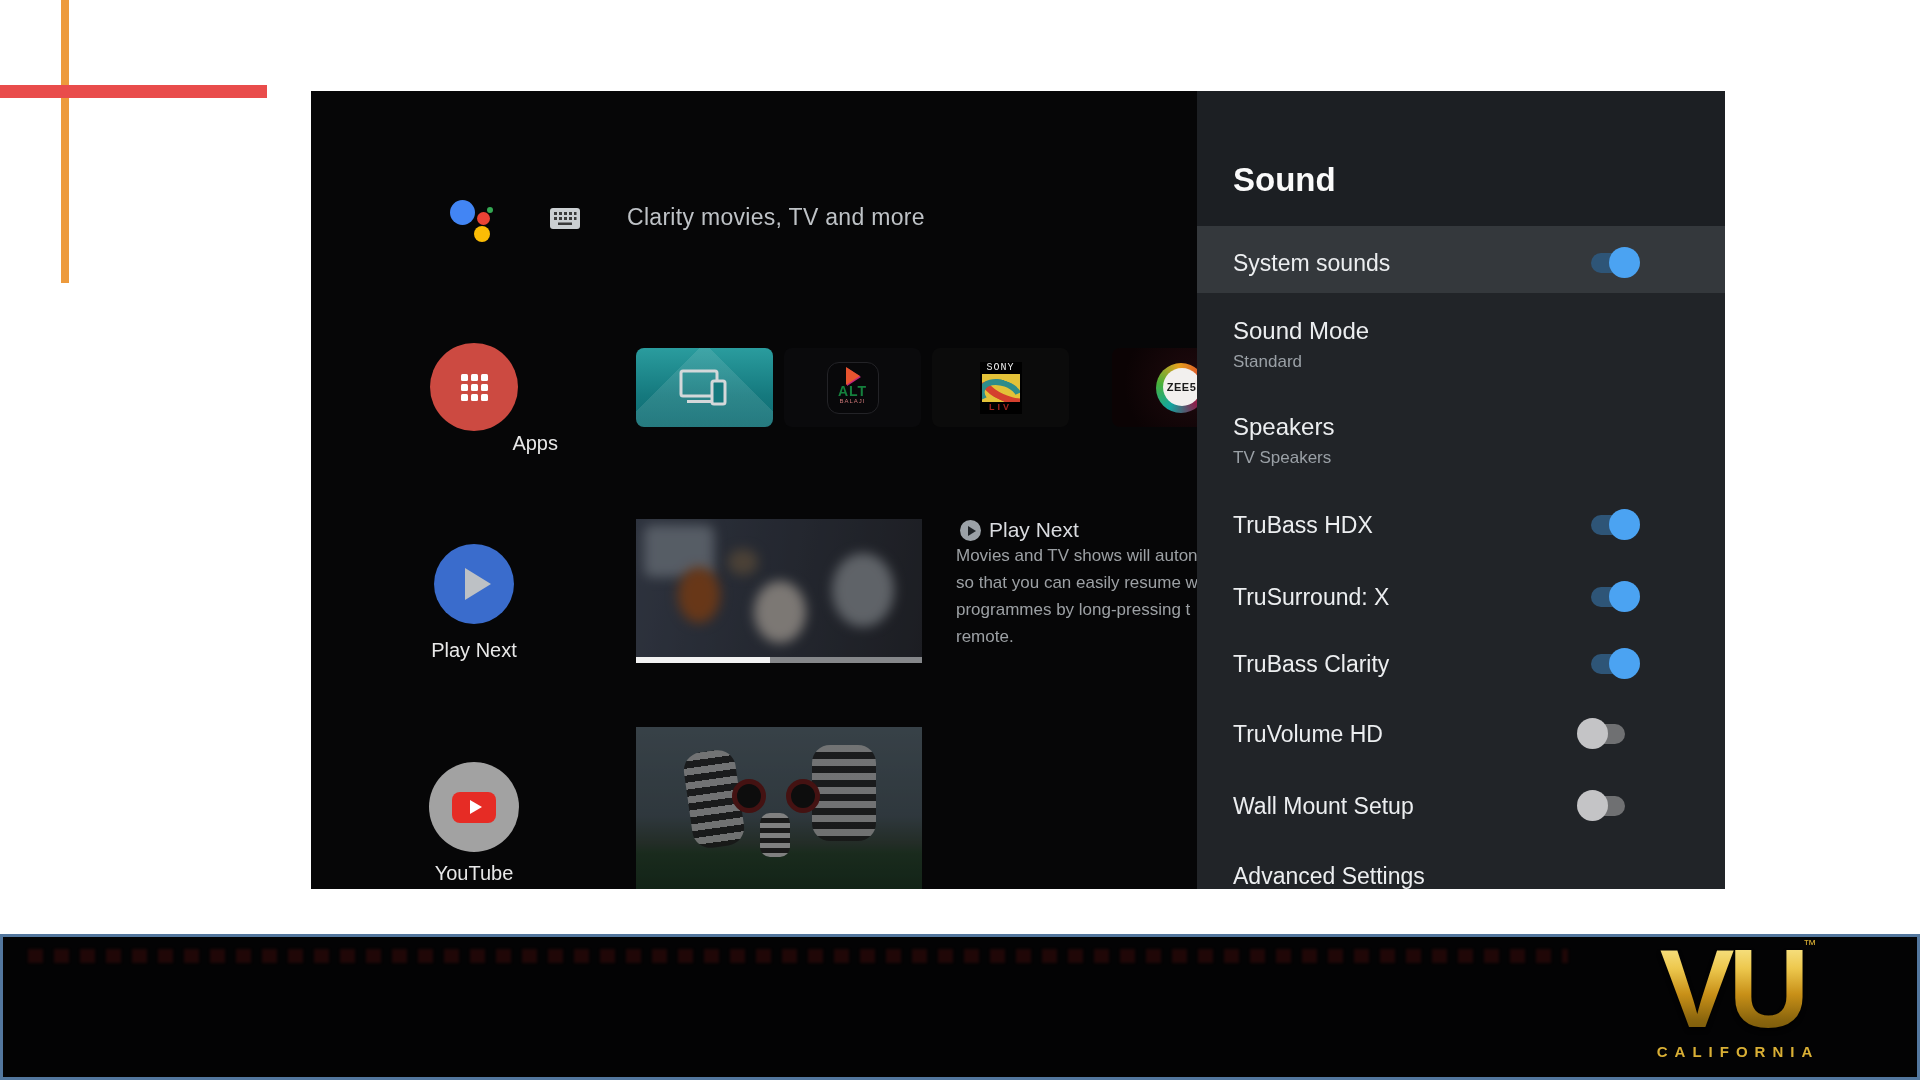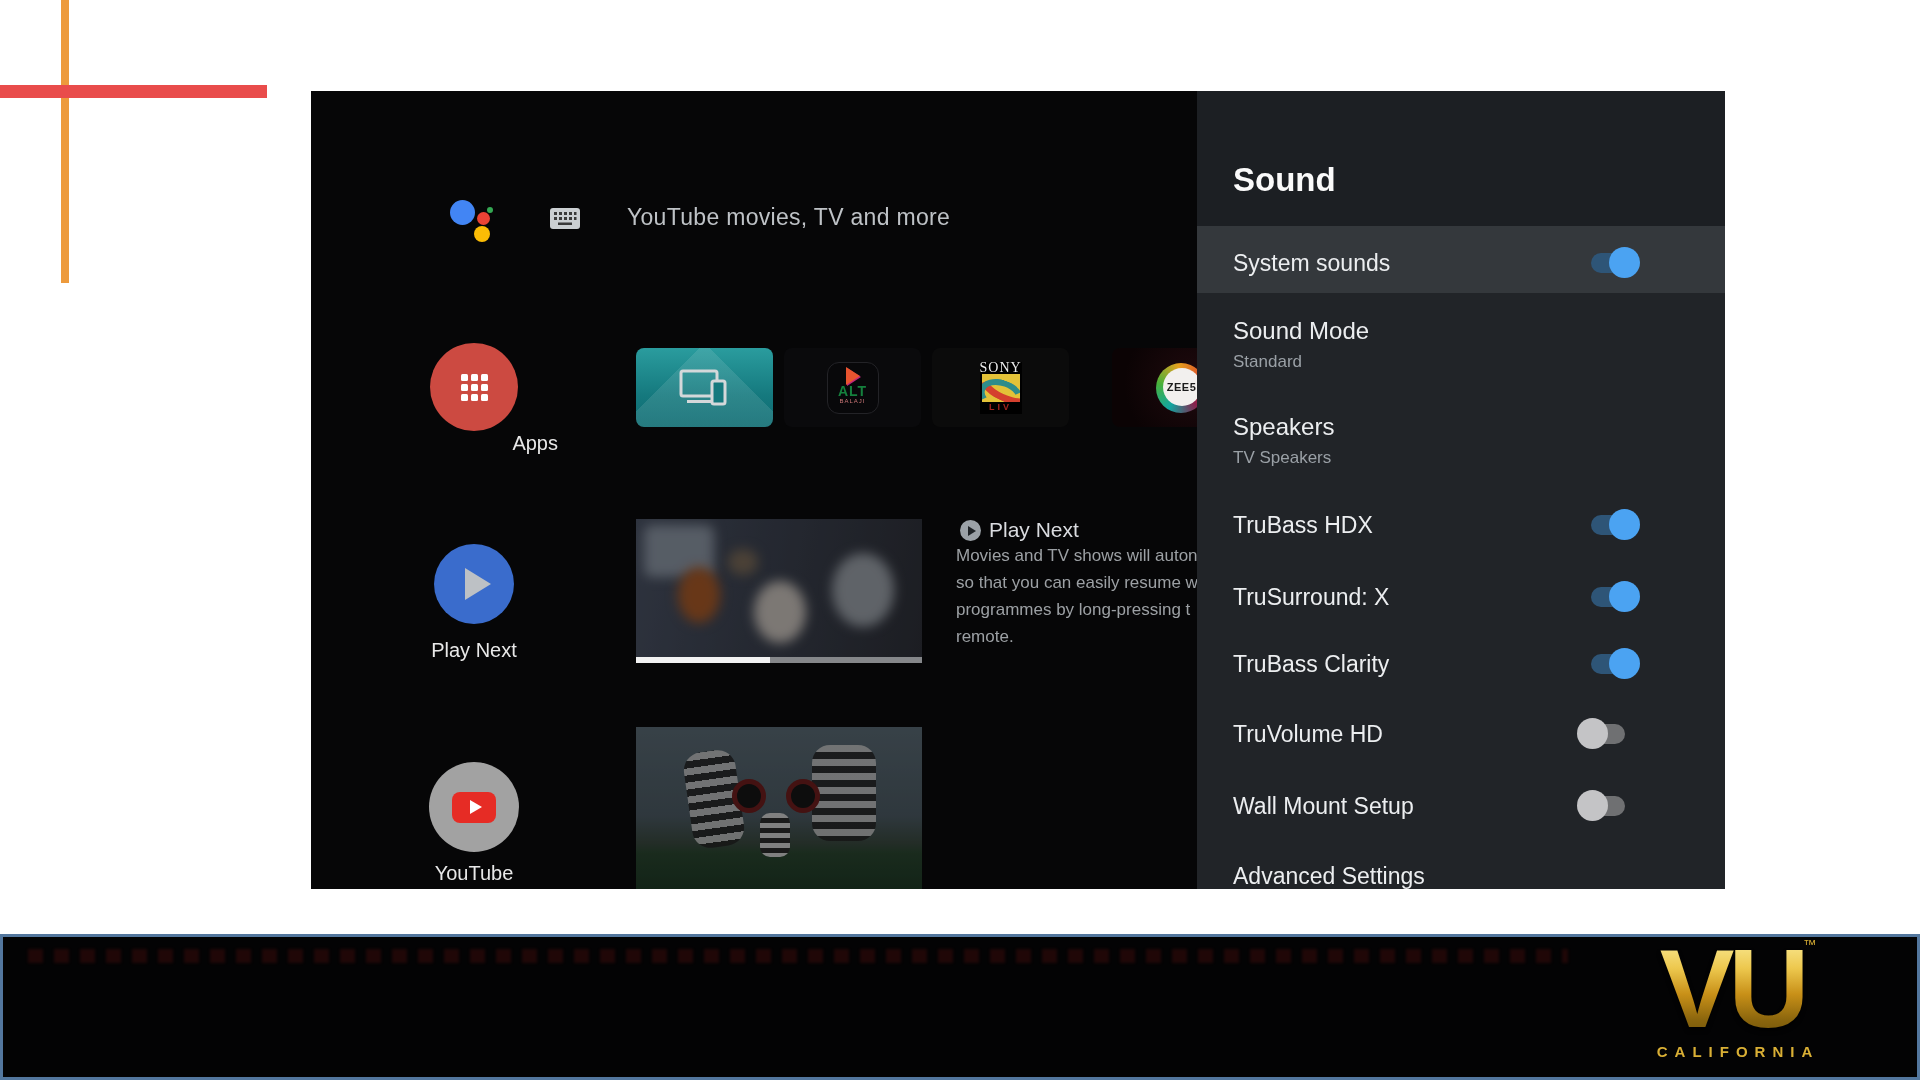--- a/index.html
+++ b/index.html
@@ -48,21 +48,21 @@
   #tile-sony { left:621px; background:#0B0B0B; }
   #tile-zee5 { left:801px; background:radial-gradient(circle at 60% 45%, #200A0E 0%, #0B0304 75%); }
   .tile-center { width:100%; height:100%; display:flex; align-items:center; justify-content:center; }
 
   #alt-card { width:52px; height:52px; background:#08080A; border:1px solid #232327; border-radius:12px; text-align:center; padding-top:4px; }
   #alt-tri { width:0; height:0; border-left:14px solid #E8542F; border-top:9px solid transparent; border-bottom:9px solid transparent; margin:0 auto; filter:drop-shadow(1px 1px 0 #C2247E); }
   #alt-word { font-size:14px; font-weight:bold; color:#15803d; letter-spacing:1px; line-height:13px; }
   #alt-sub  { font-size:6px; color:#C77; letter-spacing:1px; }
 
   #sony-card { width:42px; height:52px; background:#000; text-align:center; }
-  #sony-word { font-size:14px; color:#EDEDED; letter-spacing:1px; font-family:Liberation Serif, serif; line-height:12px; }
+  #sony-word { font-size:10px; color:#EDEDED; letter-spacing:1px; font-family:Liberation Mono, monospace; line-height:12px; }
   #sony-s { width:38px; height:28px; margin:0 auto; background:#E3C238; position:relative; overflow:hidden; }
   #sony-s:before { content:""; position:absolute; left:-6px; top:-8px; width:50px; height:22px; border-radius:50%;
                    border:7px solid #D4402E; border-top-color:transparent; border-left-color:transparent; transform:rotate(25deg); }
   #sony-s:after  { content:""; position:absolute; right:-4px; bottom:-10px; width:34px; height:20px; border-radius:50%;
                    border:6px solid #2E8C8A; border-bottom-color:transparent; border-right-color:transparent; transform:rotate(20deg); }
   #sony-liv { font-size:9px; font-weight:bold; color:#A3241E; letter-spacing:3px; line-height:11px; }
 
   #zee-ring { width:50px; height:50px; border-radius:50%;
               background:conic-gradient(from 210deg,#12A5A0,#48B13A,#E8A01E,#D9442B,#8A1E4A,#12A5A0); position:relative; }
   #zee-disc { position:absolute; left:7px; top:5px; width:38px; height:38px; border-radius:50%; background:#F2F0EE;
@@ -150,21 +150,21 @@
         <rect x="19" y="4" width="3" height="3"></rect>
         <rect x="24" y="4" width="2.5" height="3"></rect>
       <rect x="4" y="9" width="3" height="3"></rect>
         <rect x="9" y="9" width="3" height="3"></rect>
         <rect x="14" y="9" width="3" height="3"></rect>
         <rect x="19" y="9" width="3" height="3"></rect>
         <rect x="24" y="9" width="2.5" height="3"></rect>
       <rect x="8" y="14.5" width="14" height="2.5"></rect>
     </g>
   </svg>
-  <div class="abs" id="search-text">YouTube movies, TV and more</div>
+  <div class="abs" id="search-text">Clarity movies, TV and more</div>
 
   <div class="abs nav-circle" id="apps-circle">
     <div class="grid-icon">
         <i></i>
         <i></i>
         <i></i>
         <i></i>
         <i></i>
         <i></i>
         <i></i>

